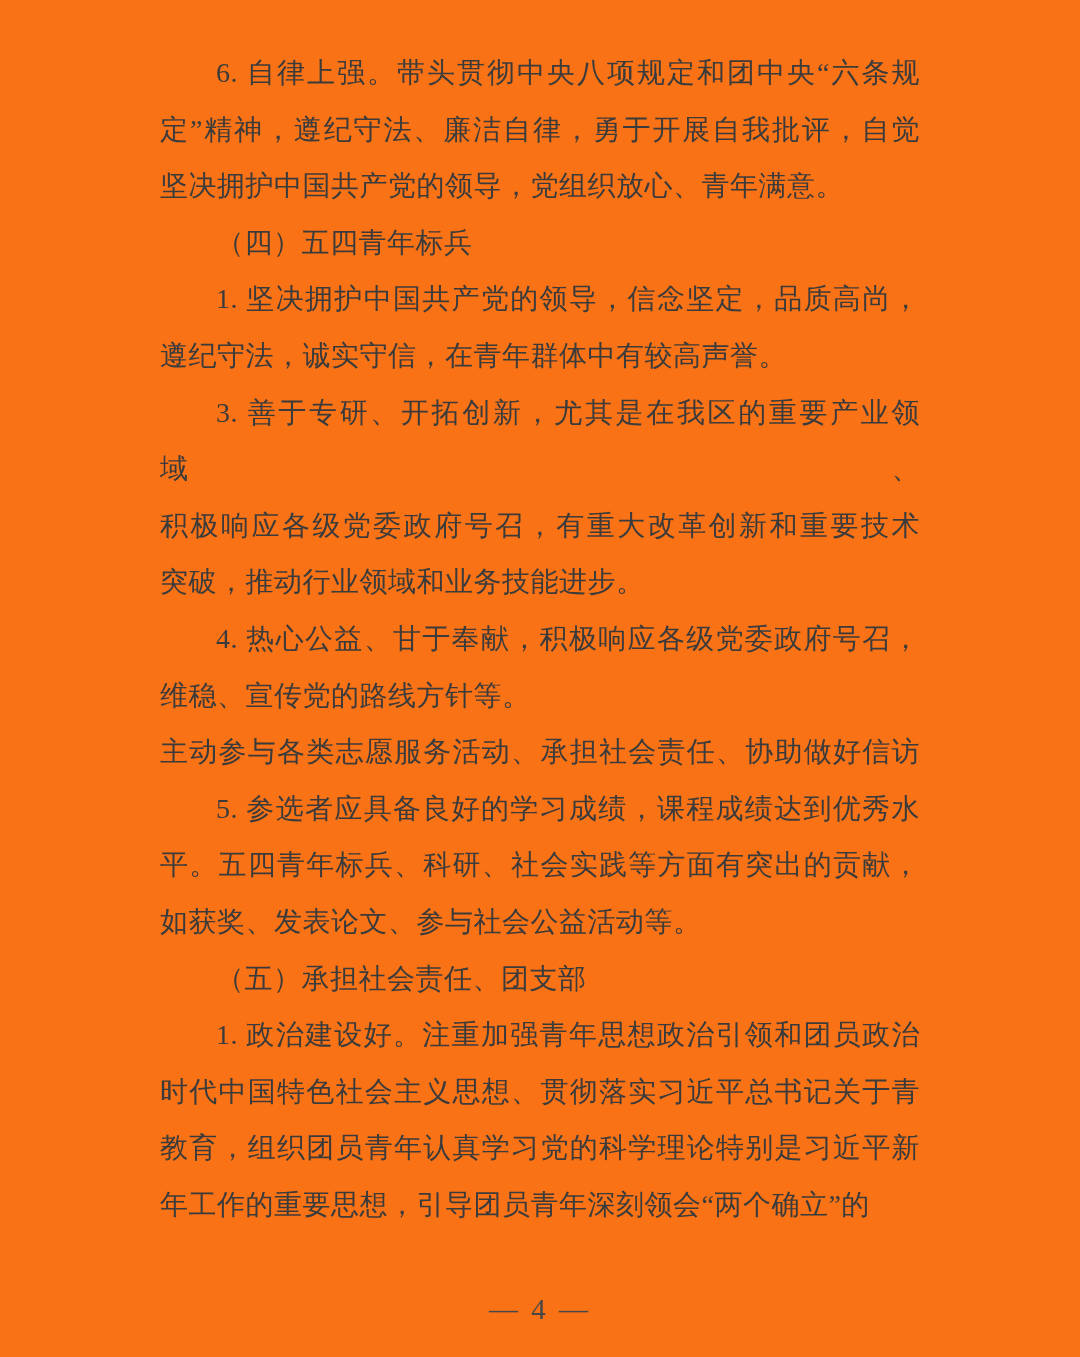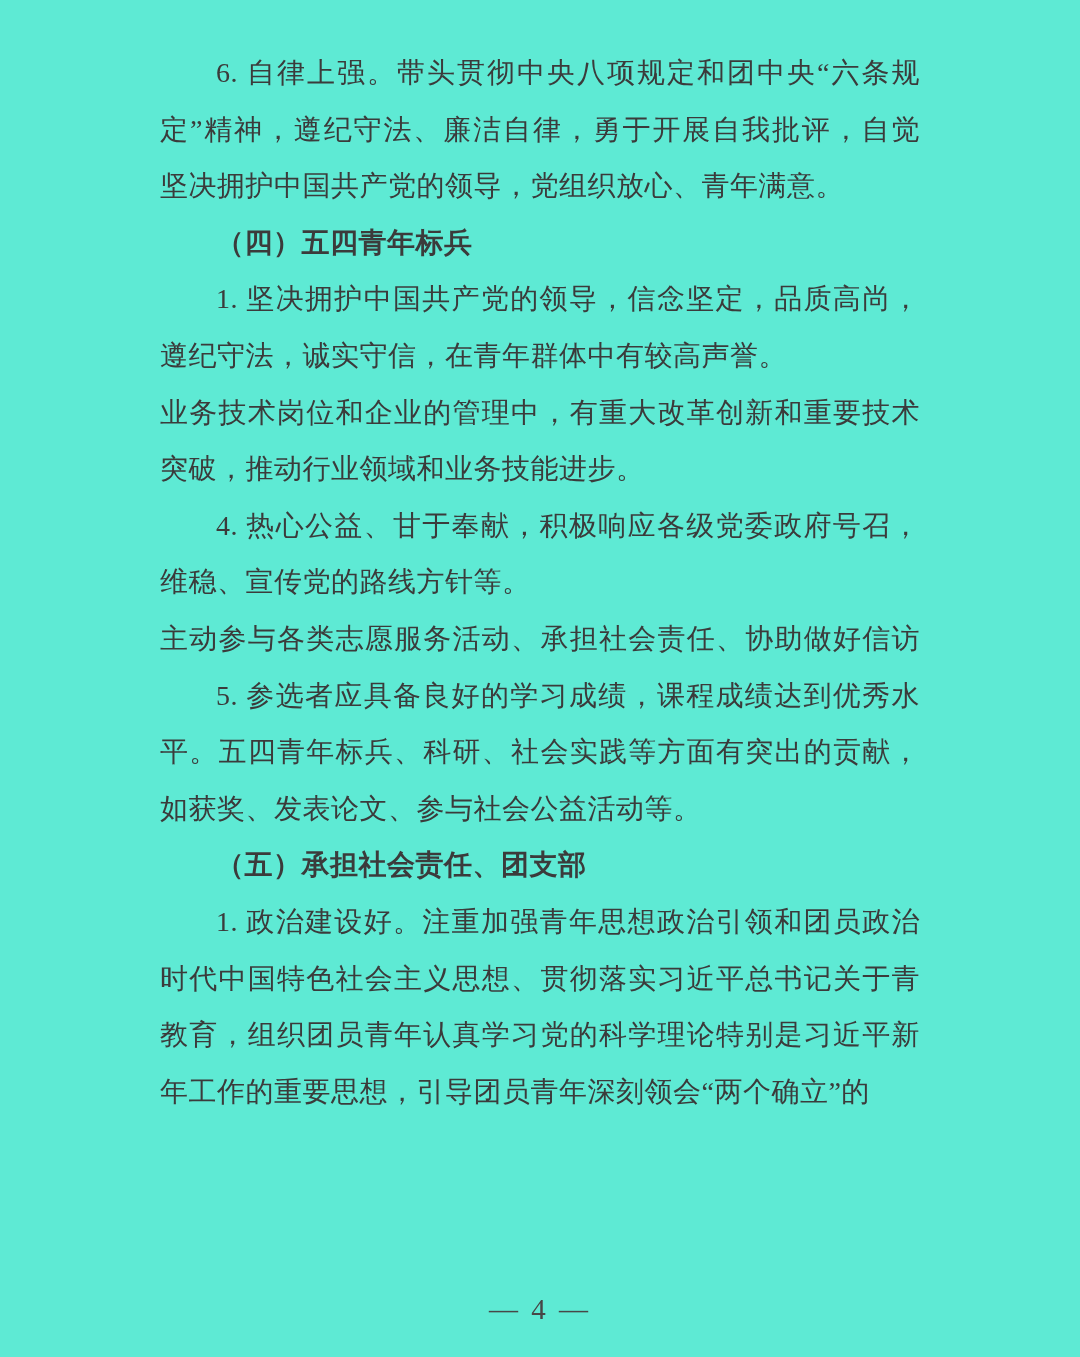--- a/index.html
+++ b/index.html
@@ -13,21 +13,21 @@
     height: 1357px;
     position: relative;
     overflow: hidden;
     background: #fefefe;
     color: #3b3b3b;
     font-family: "Liberation Serif", "DejaVu Serif", serif;
   }
   .page {
     position: absolute;
     inset: 0;
-    background: #5eead4;
+    background: #f97316;
   }
   .doc {
     position: absolute;
     left: 160px;
     top: 45px;
     width: 760px;
     font-size: 28px;
     line-height: 56.6px;
   }
   .block {
@@ -40,21 +40,21 @@
     text-align-last: justify;
     letter-spacing: 0.5px;
   }
   .line.first {
     text-indent: 56px;
   }
   .line.last {
     text-align-last: left;
   }
   .heading .line {
-    font-weight: bold;
+    font-weight: normal;
     text-align-last: left;
   }
   .page-footer {
     position: absolute;
     left: 0;
     right: 0;
     top: 1293px;
     text-align: center;
     font-size: 29px;
     color: #474747;
@@ -74,21 +74,22 @@
       <div class="block heading">
         <div class="line first last">（四）五四青年标兵</div>
       </div>
       <div class="block body">
         <div class="line first">1. 坚决拥护中国共产党的领导，信念坚定，品质高尚，</div>
         <div class="line last">遵纪守法，诚实守信，在青年群体中有较高声誉。</div>
       </div>
       <div class="block body">
       </div>
       <div class="block body">
-        <div class="line">业务技术岗位和企业的管理中，有重大改革创新和重要技术</div>
+        <div class="line first">3. 善于专研、开拓创新，尤其是在我区的重要产业领域、</div>
+        <div class="line">积极响应各级党委政府号召，有重大改革创新和重要技术</div>
         <div class="line last">突破，推动行业领域和业务技能进步。</div>
       </div>
       <div class="block body">
         <div class="line first">4. 热心公益、甘于奉献，积极响应各级党委政府号召，</div>
         <div class="line last">维稳、宣传党的路线方针等。</div>
         <div class="line">主动参与各类志愿服务活动、承担社会责任、协助做好信访</div>
       </div>
       <div class="block body">
         <div class="line first">5. 参选者应具备良好的学习成绩，课程成绩达到优秀水</div>
         <div class="line">平。五四青年标兵、科研、社会实践等方面有突出的贡献，</div>

